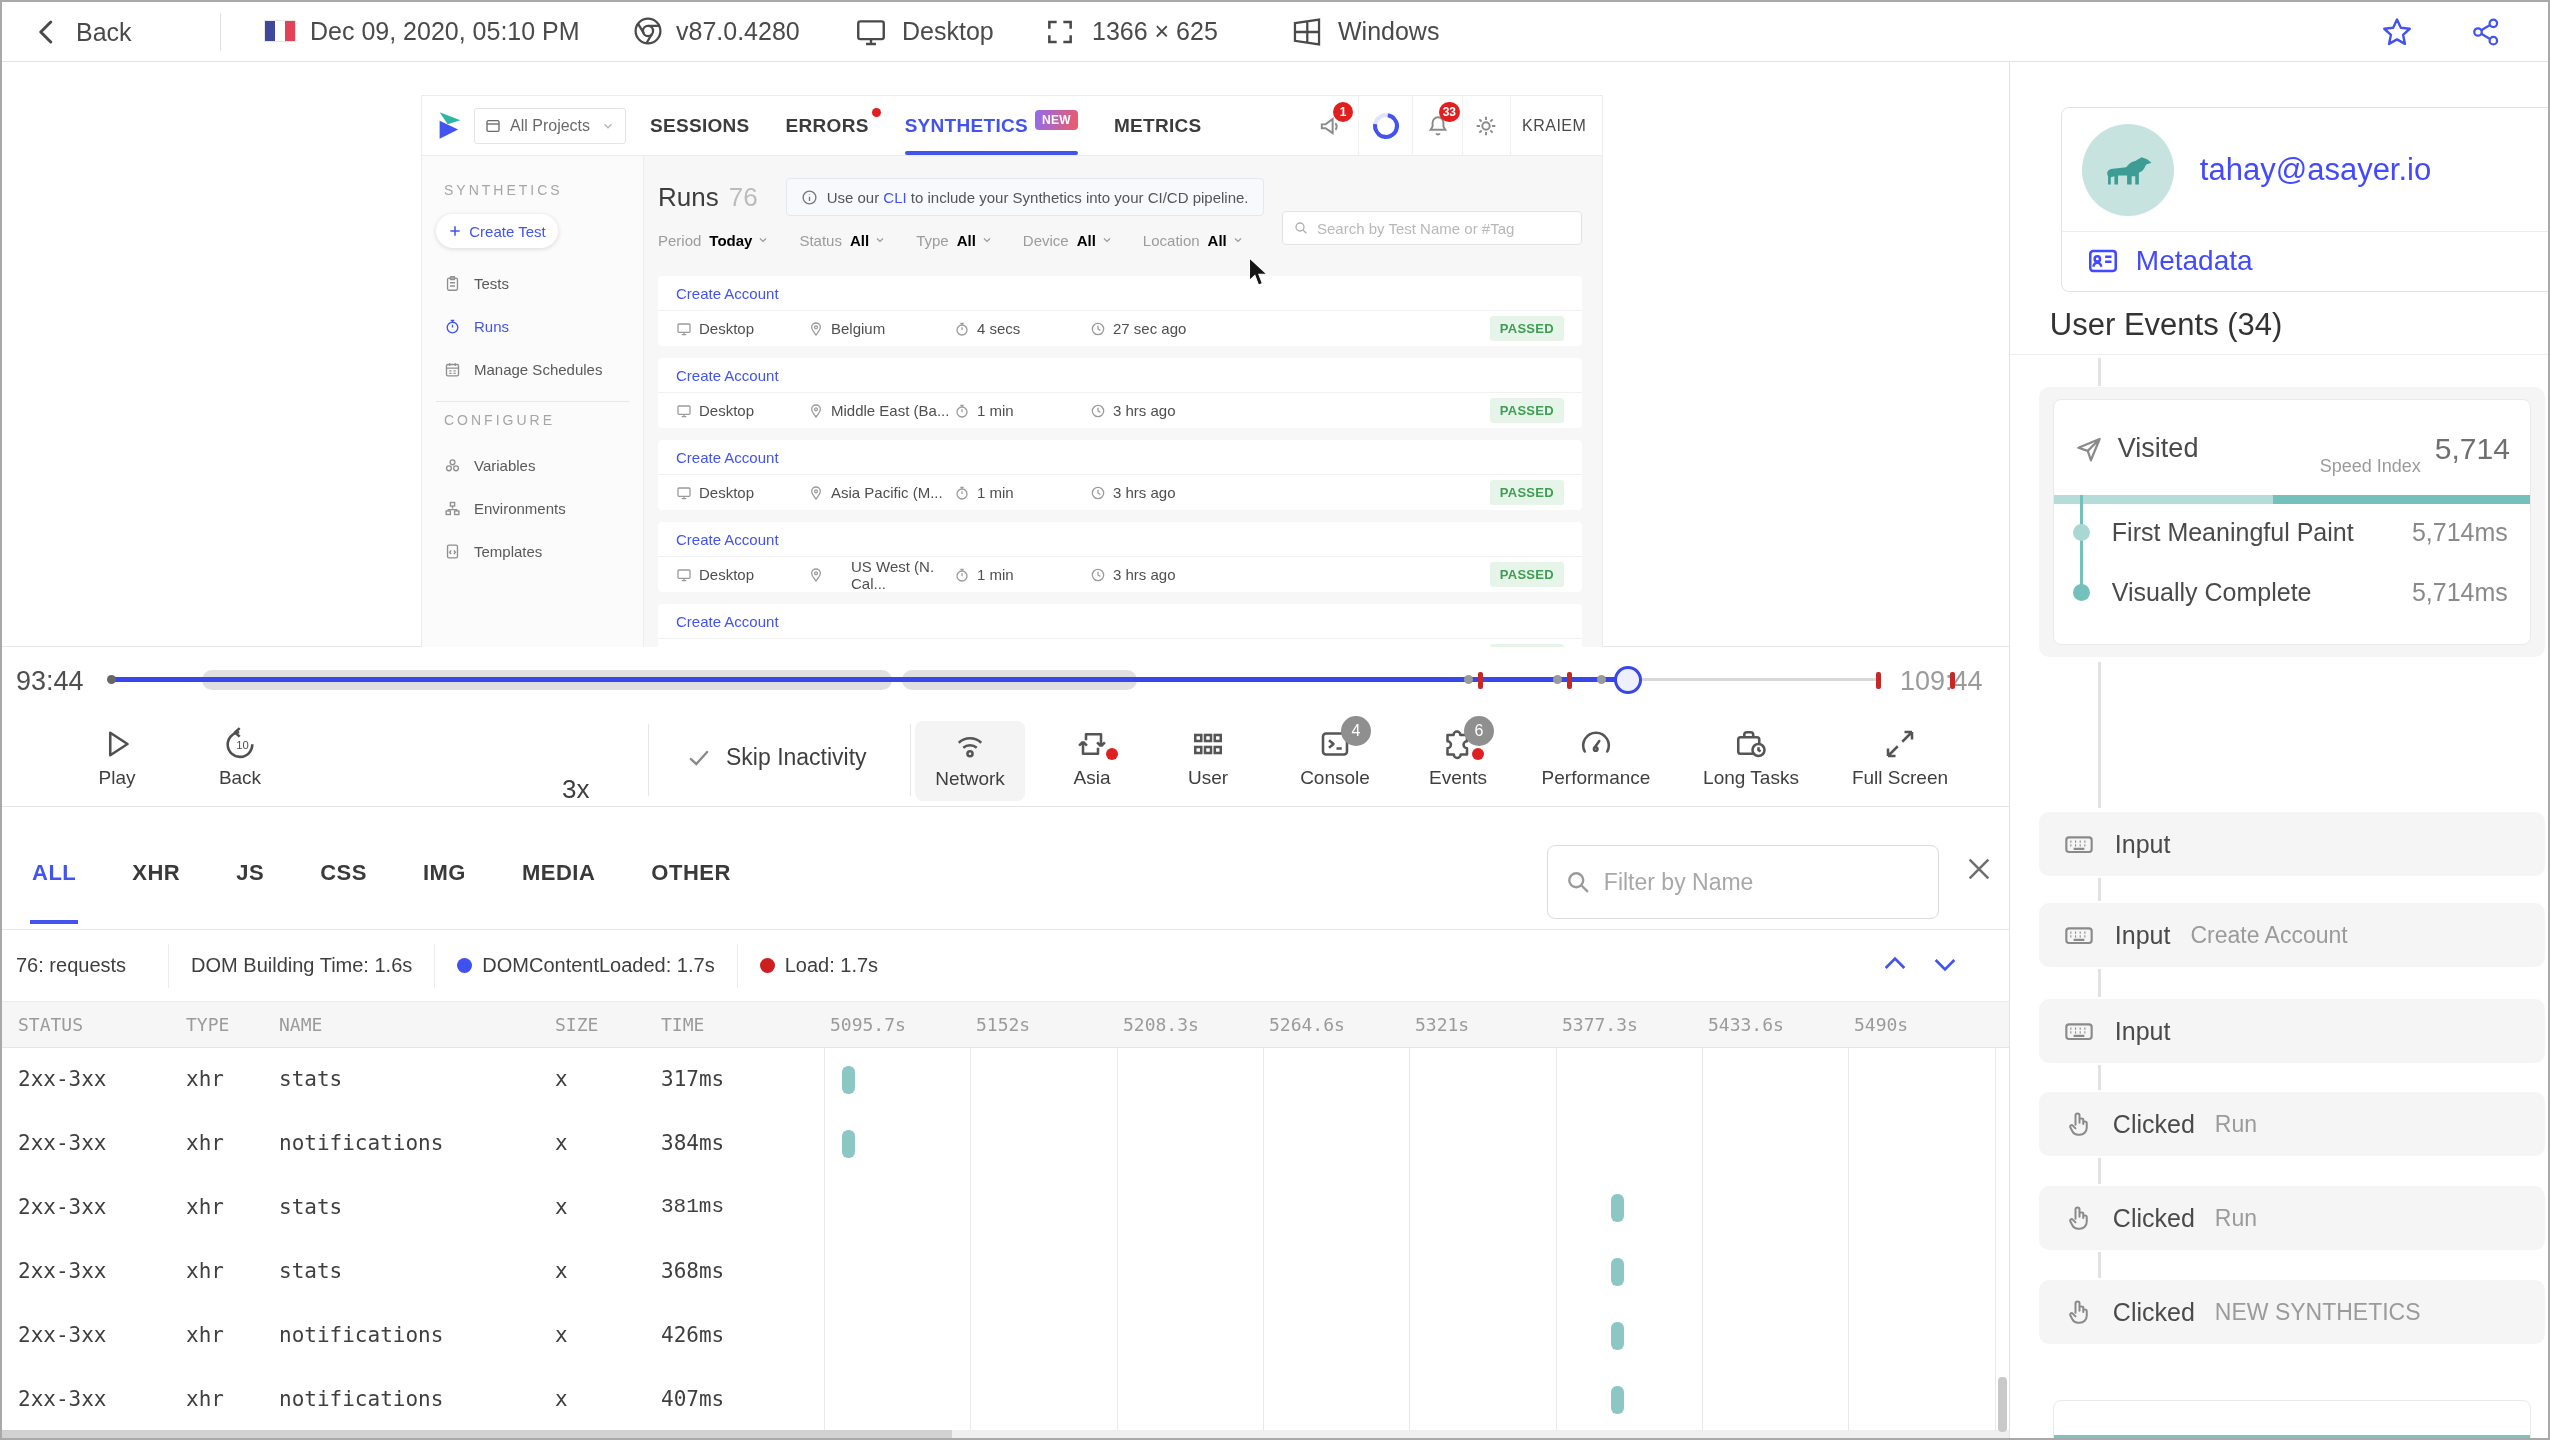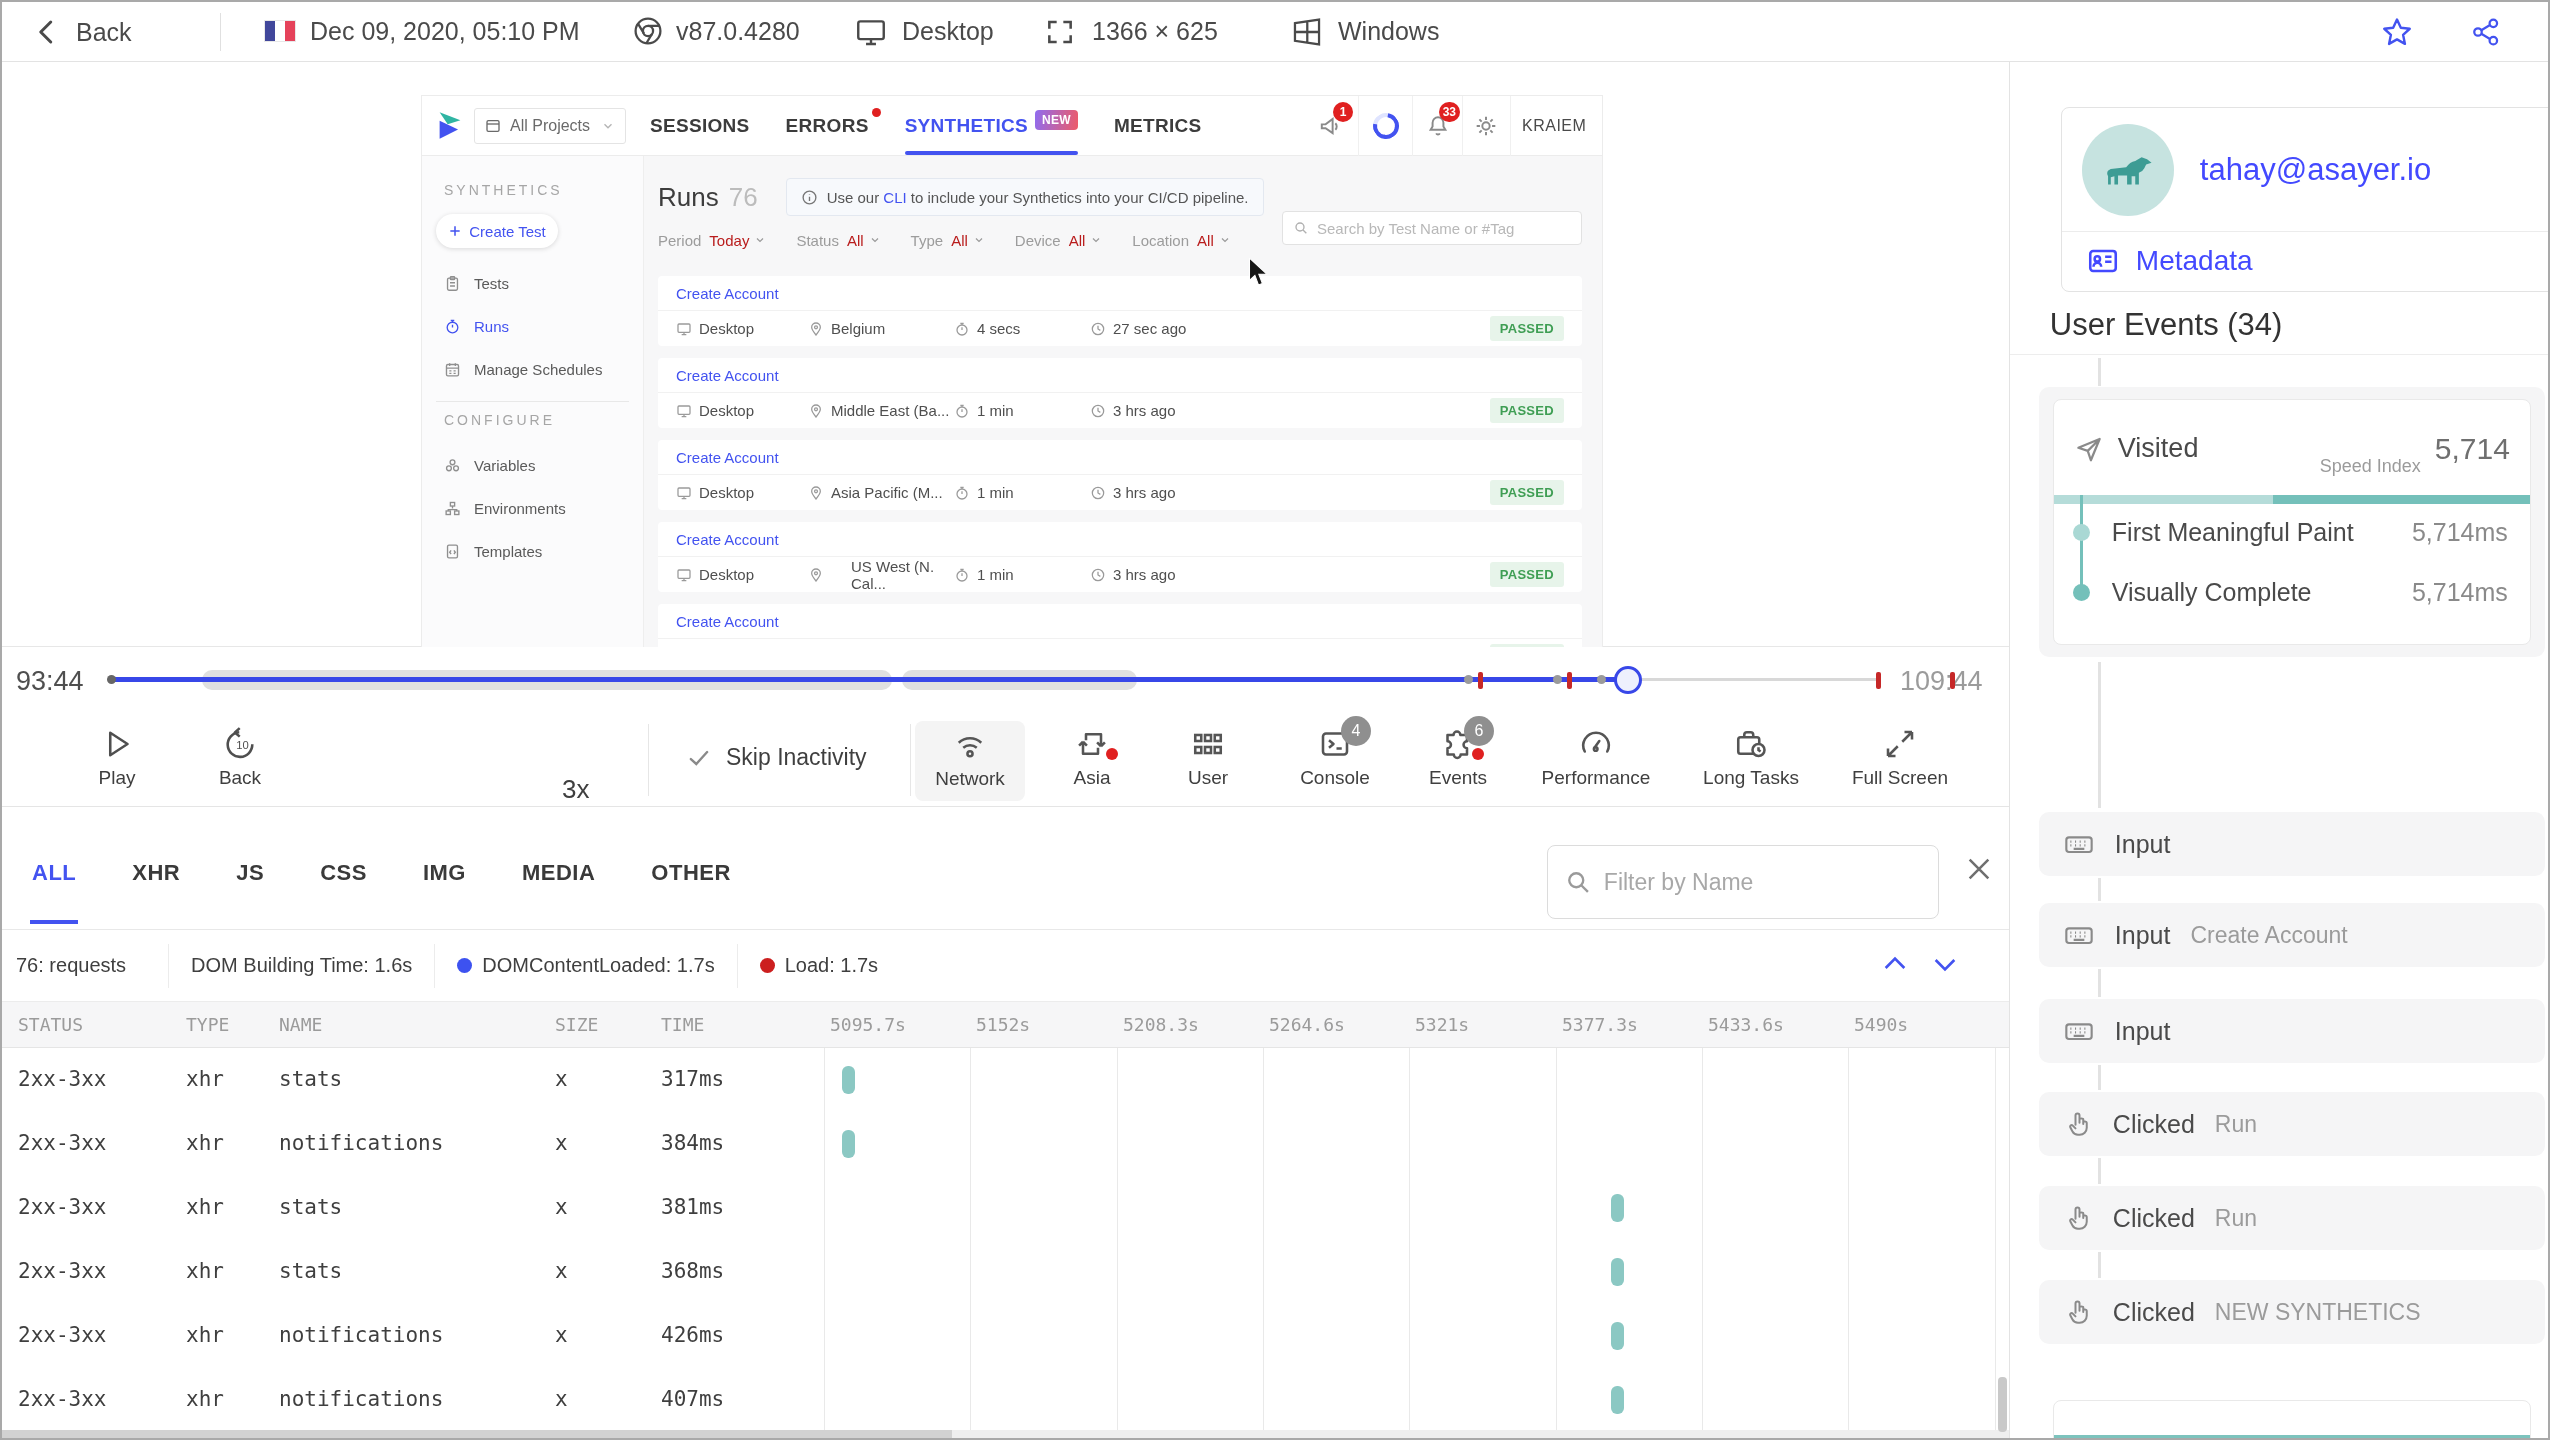--- a/index.html
+++ b/index.html
@@ -50,21 +50,21 @@
   .side-divider { margin:10px 14px; border-top:1px solid #e8e8e8; }
 
   .app-main { position:relative; flex:1; padding:22px 0 0 14px; }
   .runs-title-row { display:flex; align-items:center; }
   .runs-title { font-size:26px; font-weight:500; color:#3d3d3d; }
   .runs-count { font-size:26px; color:#bcbcbc; margin-left:10px; }
   .cli-pill { margin-left:28px; height:38px; border:1px solid #e3e8f0; background:#f7f9fc; border-radius:4px; display:flex; align-items:center; padding:0 14px; gap:9px; font-size:15px; color:#555; }
   .cli-link { color:#4353f0; }
   .filters-row { margin-top:16px; display:flex; gap:30px; font-size:15px; align-items:center; }
   .filt-label { color:#9c9c9c; }
-  .filt-value { color:#b91c1c; font-weight:400; margin-left:8px;margin-top:24px; }
+  .filt-value { color:#000000; font-weight:700; margin-left:8px;margin-top:24px; }
   .caret { display:inline-block; margin-left:5px; color:#9a9a9a; }
   .app-search { position:absolute; right:20px; top:55px; width:300px; height:34px; border:1px solid #e2e2e2; border-radius:4px; background:#fff; display:flex; align-items:center; padding:0 10px; gap:8px; }
   .app-search input { border:0; outline:0; flex:1; font-size:15px; color:#555; font-family:"Liberation Sans",sans-serif; background:transparent; }
   .app-search input::placeholder { color:#b8b8b8; }
   .run-list { margin-top:27px; margin-right:20px; }
   .run-card { background:#fff; border-radius:4px; margin-bottom:12px; }
   .run-link-row { height:35px; display:flex; align-items:center; padding-left:18px; border-bottom:1px solid #f1f1f1; }
   .run-link { color:#4353f0; font-size:15px; }
   .run-detail-row { height:35px; display:flex; align-items:center; padding:0 18px; font-size:15px; color:#4f4f4f; }
   .rd-ico { color:#9a9a9a; margin-right:7px; }
@@ -823,21 +823,21 @@
               <span class="nr-cell" style="left:277px;">notifications</span>
               <span class="nr-cell" style="left:553px;">x</span>
               <span class="nr-cell" style="left:659px;">384ms</span>
           <span class="nr-bar" style="left:840px;"></span>
         </div>
         <div class="net-row">
           <span class="nr-cell" style="left:16px;">2xx-3xx</span>
               <span class="nr-cell" style="left:184px;">xhr</span>
               <span class="nr-cell" style="left:277px;">stats</span>
               <span class="nr-cell" style="left:553px;">x</span>
-              <span class="nr-cell" style="left:659px;">381ms</span>
+              <span class="nr-cell" style="left:659px;font-family:Liberation Mono, monospace;">381ms</span>
           <span class="nr-bar" style="left:1609px;"></span>
         </div>
         <div class="net-row">
           <span class="nr-cell" style="left:16px;">2xx-3xx</span>
               <span class="nr-cell" style="left:184px;">xhr</span>
               <span class="nr-cell" style="left:277px;">stats</span>
               <span class="nr-cell" style="left:553px;">x</span>
               <span class="nr-cell" style="left:659px;">368ms</span>
           <span class="nr-bar" style="left:1609px;"></span>
         </div>

